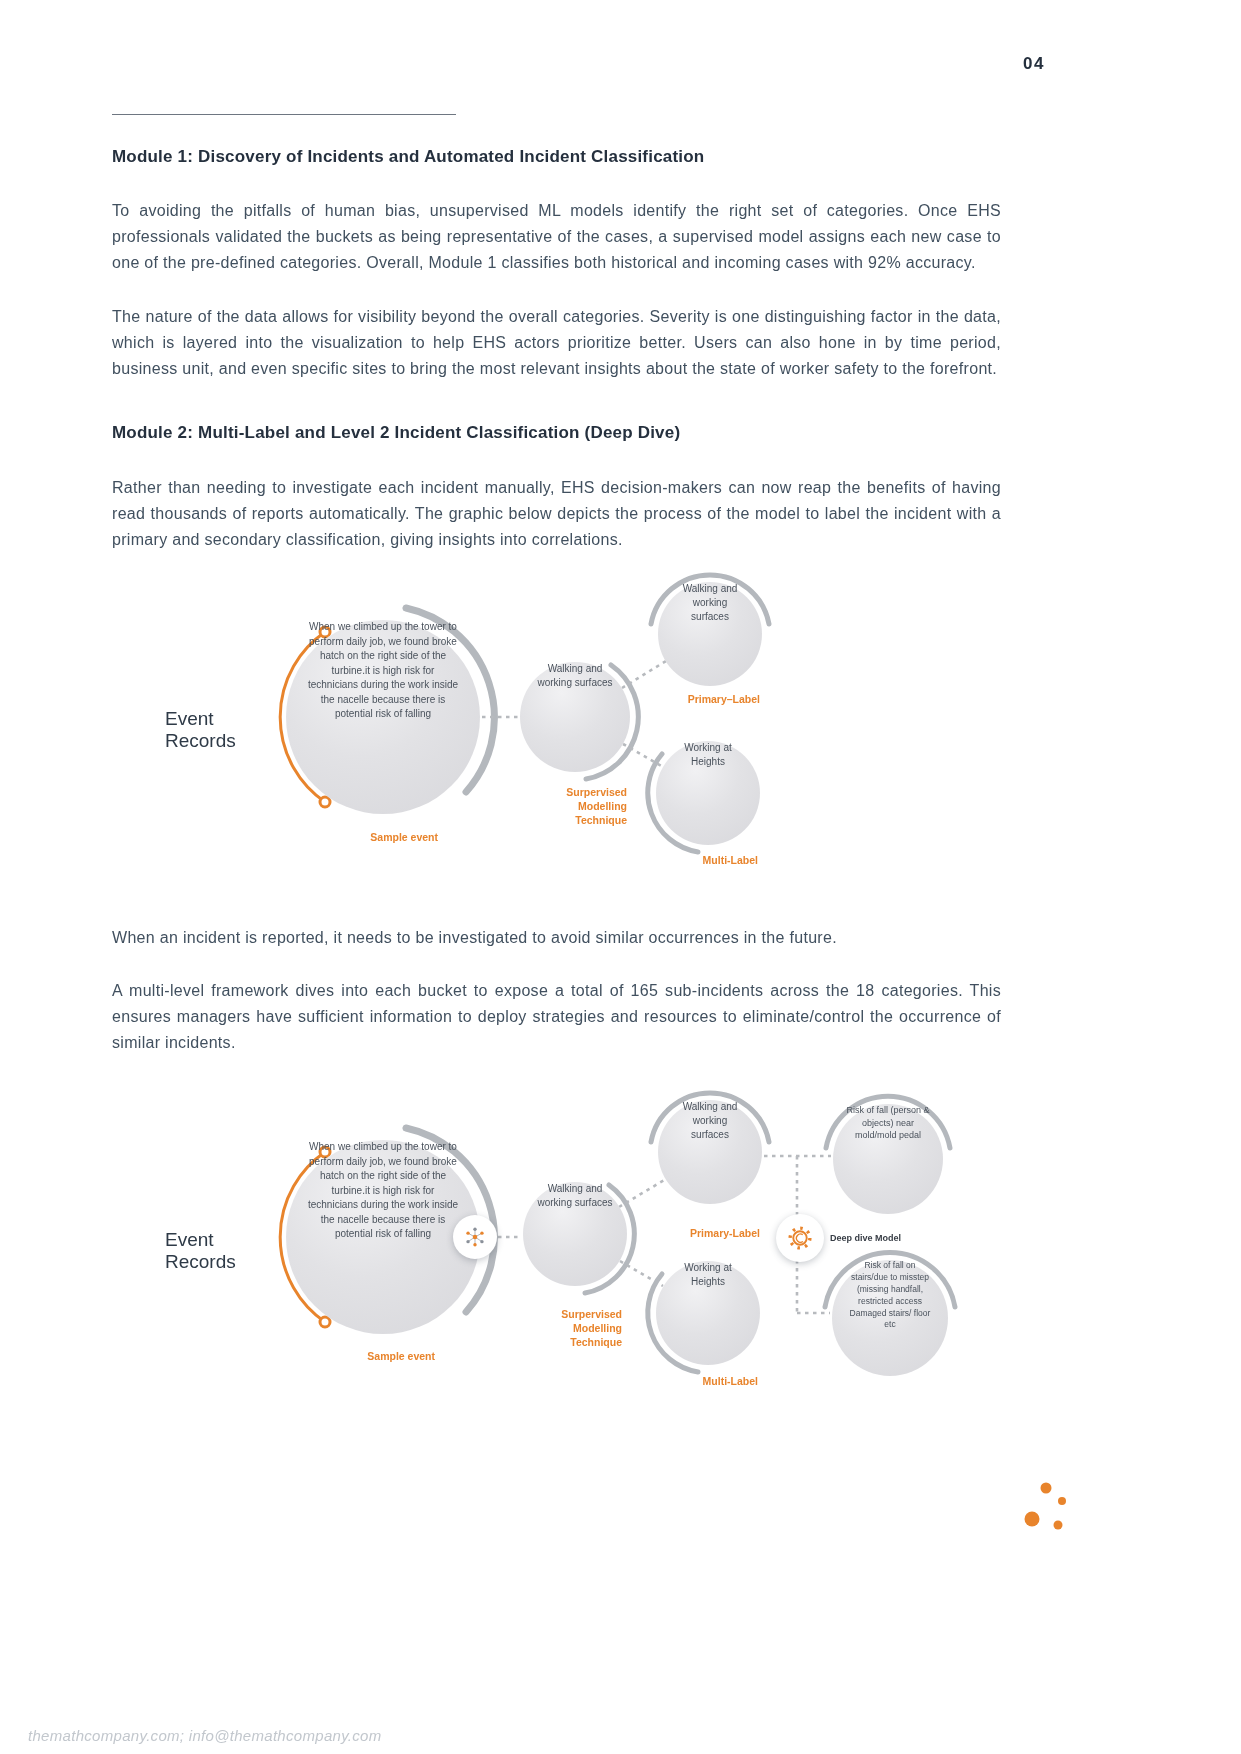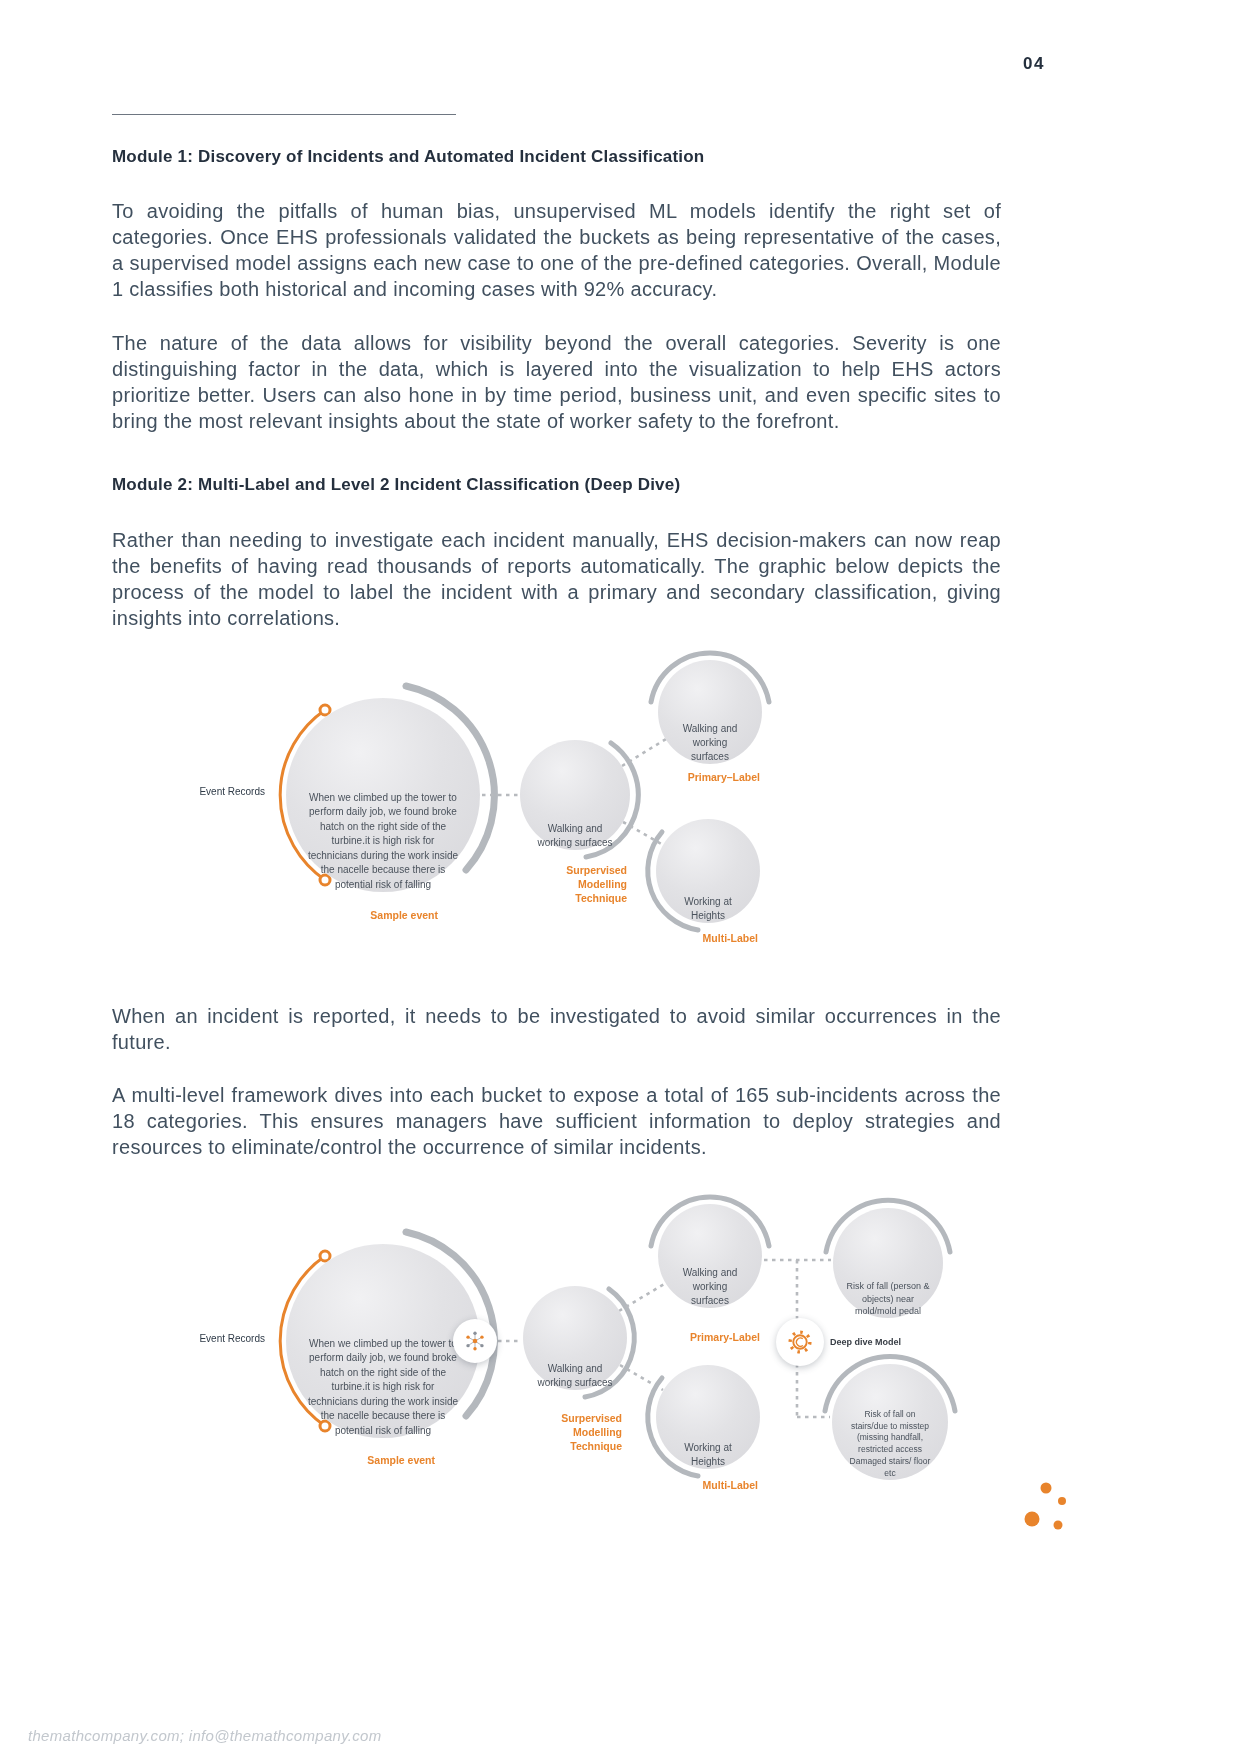--- a/index.html
+++ b/index.html
@@ -14,21 +14,21 @@
   .page-number {
     position:absolute; left:1023px; top:54px;
     font-size:17px; font-weight:700; color:#25303E; letter-spacing:1.5px;
   }
   .content { position:absolute; left:112px; top:0; width:889px; }
   .rule { margin-top:114px; width:344px; height:1px; background:#6E7681; }
   h1 { font-size:17px; font-weight:700; color:#25303E; letter-spacing:.2px; line-height:20px; }
   .h-m1 { margin-top:32px; }
   .h-m2 { margin-top:41px; }
   p.body {
-    font-size:20px; line-height:26px; text-align:justify;
+    font-size:16px; line-height:26px; text-align:justify;
     color:#41505F; letter-spacing:.3px;
   }
   .p1 { margin-top:31px; }
   .p2 { margin-top:28px; }
   .p3 { margin-top:32px; }
   .p4 { margin-top:48px; }
   .p5 { margin-top:27px; }
 
   
   .diagram { position:relative; width:889px; }
@@ -38,37 +38,37 @@
   .arc { fill:none; stroke:#B4B8BD; stroke-linecap:round; }
   .arc.thick { stroke-width:7; }
   .arc.med { stroke-width:5; }
   .arc.orange { stroke:#E8842C; stroke-width:3; }
   .dot-ring { fill:#ffffff; stroke:#E8842C; stroke-width:3; }
   .dash { fill:none; stroke:#B7BABE; stroke-width:2.6; stroke-dasharray:3.5 4.5; }
 
   .node {
     position:absolute; border-radius:50%;
     background:radial-gradient(circle at 38% 28%, #f1f1f3 0%, #e2e2e5 45%, #d7d7db 100%);
-    display:flex; align-items:flex-end; justify-content:center;
+    display:flex; align-items:flex-start; justify-content:center;
     text-align:center; color:#4A525C;
   }
   .node p { margin:0; }
   .node.big { width:194px; height:194px; font-size:10px; line-height:1.45; }
   .node.big p { width:152px; }
   .node.mid { font-size:10px; line-height:1.4; }
   .node.small { width:104px; height:104px; font-size:10px; line-height:1.4; }
   .node.risk { font-size:9px; line-height:1.4; }
 
   .olabel {
     position:absolute; color:#E8842C; font-weight:700;
     font-size:10.5px; line-height:1.35; text-align:right;
   }
   .dlabel {
     position:absolute; color:#2E3A47; font-weight:500;
-    font-size:10px; text-align:right;
+    font-size:19px; text-align:left;
   }
   .icon-bubble {
     position:absolute; background:#ffffff; border-radius:50%;
     box-shadow:0 2px 7px rgba(55,65,78,.28);
     display:flex; align-items:center; justify-content:center;
   }
   .deep-dive-label {
     position:absolute; font-size:9px; font-weight:700; color:#383E46;
   }
 

